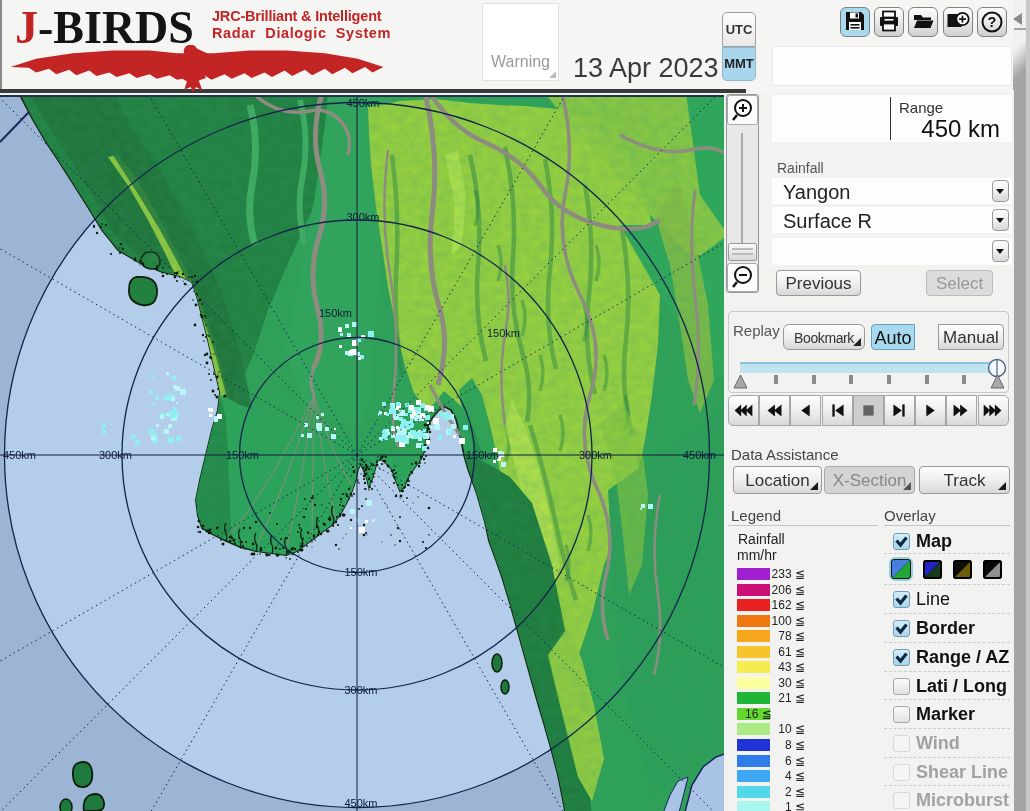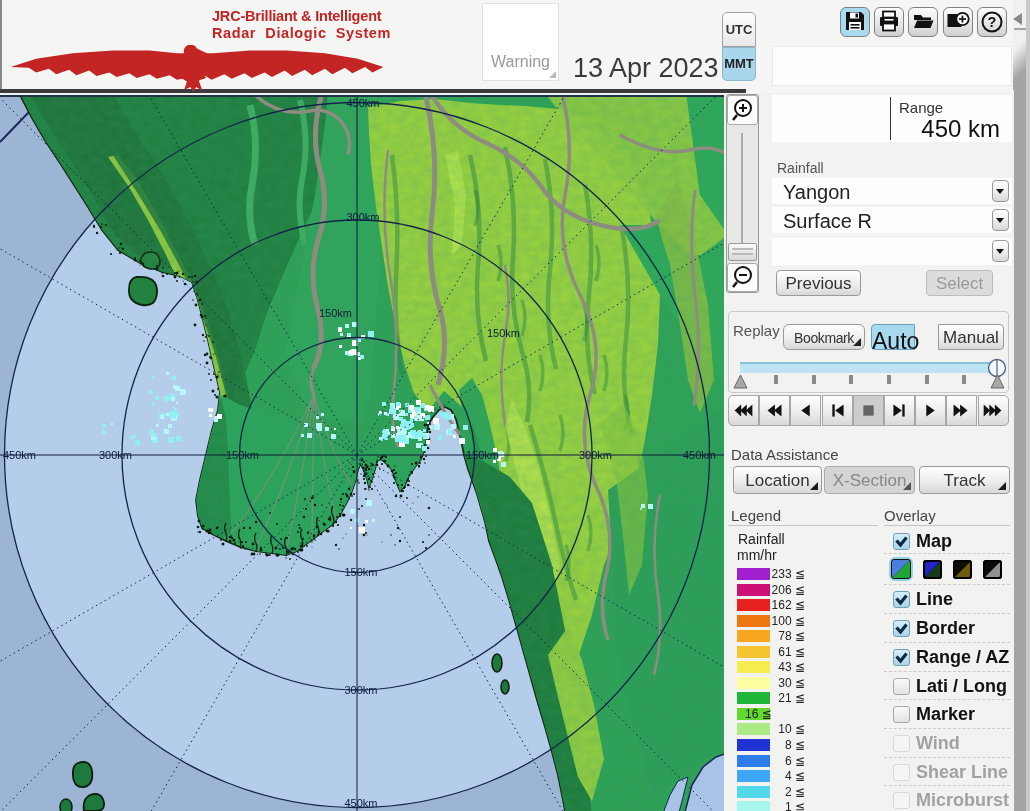--- a/index.html
+++ b/index.html
@@ -13,20 +13,21 @@
 .grip { position:absolute; right:3px; bottom:3px; width:0; height:0; border-left:8px solid transparent; border-bottom:8px solid #1a1a1a; }
 .tick { position:absolute; top:375px; width:4px; height:9px; background:#8a8a8a; }
 </style></head>
 <body>
 <div id="stage">
 
 <div style="position:absolute;left:0;top:0;width:1030px;height:93px;background:#f5f5f3"></div>
 <div style="position:absolute;left:0;top:0;width:2px;height:93px;background:#888"></div>
 <div style="position:absolute;left:0;top:89px;width:746px;height:4px;background:#3b3b3b"></div>
 
+<div style="position:absolute;left:15px;top:1px;font-family:'Liberation Serif',serif;font-weight:bold;font-size:46px;color:#141414"><span style="color:#c32424">J</span>-BIRDS</div>
 <div style="position:absolute;left:212px;top:8px;font-size:14.5px;font-weight:bold;color:#c32424;letter-spacing:-0.2px">JRC-Brilliant &amp; Intelligent</div>
 <div style="position:absolute;left:212px;top:25px;font-size:14.5px;font-weight:bold;color:#c32424;letter-spacing:0.6px">Radar&nbsp; Dialogic&nbsp; System</div>
 <svg width="374" height="53" viewBox="0 0 408 58" style="position:absolute;left:10px;top:45px">
       <g fill="#c32424">
         <polygon points="0,24 28,15 68,9 112,6 152,6 182,9 222,9 262,6 302,6 344,9 380,15 408,24 396,30 388,24 374,31 366,25 352,32 344,26 330,33 322,27 308,34 300,28 286,35 278,30 264,36 256,31 242,37 234,32 220,38 212,33 214,36 208,38 206,39 210,50 203,46 200,52 197,46 190,49 193,40 188,37 182,38 174,33 160,37 152,32 138,36 130,31 116,35 108,30 94,34 86,28 72,33 64,27 50,32 42,26 28,30 20,25"></polygon>
         <circle cx="197" cy="7" r="7.5"></circle>
         <polygon points="202,3 216,9.5 202,13"></polygon>
         <ellipse cx="197" cy="22" rx="9" ry="16"></ellipse>
       </g>
     </svg>
@@ -796,21 +797,21 @@
 <div class="btn" style="left:992px;top:240px;width:17px;height:22px"><svg width="15" height="20" viewBox="0 0 15 20">
         <polygon points="3,8 11,8 7,13" fill="#111"></polygon>
       </svg></div>
 
 <div class="btn" style="left:776px;top:270px;width:85px;height:26px;font-size:17px;padding-top:3px">Previous</div>
 <div class="btn" style="left:926px;top:270px;width:67px;height:26px;font-size:17px;padding-top:3px;background:#dcdcdc;border-color:#bbb;color:#999">Select</div>
 
 <div style="position:absolute;left:728px;top:311px;width:281px;height:82px;border:1px solid #c8c8c8;border-radius:4px"></div>
 <div style="position:absolute;left:733px;top:322px;font-size:15px;color:#555">Replay</div>
 <div class="btn" style="left:783px;top:324px;width:82px;height:26px;font-size:14px;padding-top:5px;border-radius:6px;letter-spacing:-0.4px">Bookmark<div class="grip" style="border-bottom-color:#222"></div></div>
-<div class="btn" style="left:871px;top:324px;width:44px;height:26px;font-size:23px;padding-top:3px;background:#a9d9ee;border-color:#66a0c0;color:#111;border-radius:4px 0 0 4px">Auto</div>
+<div class="btn" style="left:871px;top:324px;width:44px;height:26px;font-size:18px;padding-top:3px;background:#a9d9ee;border-color:#66a0c0;color:#111;border-radius:4px 0 0 4px">Auto</div>
 <div class="btn" style="left:938px;top:324px;width:66px;height:26px;font-size:17px;padding-top:3px;border-radius:0 4px 4px 0">Manual</div>
 
 <div style="position:absolute;left:740px;top:362px;width:252px;height:11px;background:#bfe3f2;border-top:2px solid #8cc2d8"></div>
 <svg style="position:absolute;left:984px;top:355px" width="26" height="26" viewBox="0 0 26 26">
       <circle cx="13" cy="13" r="8.5" fill="#f6fbfd" fill-opacity="0.8" stroke="#50618a" stroke-width="1.4"></circle>
       <line x1="13" y1="4.5" x2="13" y2="21.5" stroke="#50618a" stroke-width="1.2"></line>
     </svg>
 <div class="tick" style="left:774px"></div>
     <div class="tick" style="left:812px"></div>
     <div class="tick" style="left:849px"></div>
@@ -920,21 +921,21 @@
 <div style="position:absolute;left:745px;top:785px;width:60px;height:13px;font-size:12px;color:#222;text-align:right">2 ≦</div>
 <div style="position:absolute;left:737px;top:801px;width:33px;height:12px;background:#a8f7ef"></div>
 <div style="position:absolute;left:745px;top:800px;width:60px;height:13px;font-size:12px;color:#222;text-align:right">1 ≦</div>
 <div style="position:absolute;left:893px;top:533px"><span class="cb on"><svg width="17" height="17" viewBox="0 0 17 17">
           <path d="M3.5 7.5 L7.5 12 L13.5 4.5" stroke="#0e2a40" stroke-width="3.2" fill="none"></path>
         </svg></span></div>
 <div style="position:absolute;left:916px;top:531px;font-size:18px;font-weight:bold;color:#111;white-space:nowrap">Map</div>
 <div style="position:absolute;left:893px;top:591px"><span class="cb on"><svg width="17" height="17" viewBox="0 0 17 17">
           <path d="M3.5 7.5 L7.5 12 L13.5 4.5" stroke="#0e2a40" stroke-width="3.2" fill="none"></path>
         </svg></span></div>
-<div style="position:absolute;left:916px;top:589px;font-size:18px;font-weight:bold;color:#111;white-space:nowrap">Line</div>
+<div style="position:absolute;left:916px;top:589px;font-size:18px;font-weight:normal;color:#111;white-space:nowrap">Line</div>
 <div style="position:absolute;left:884px;top:584px;width:126px;border-top:1px dashed #ccc"></div>
 <div style="position:absolute;left:893px;top:620px"><span class="cb on"><svg width="17" height="17" viewBox="0 0 17 17">
           <path d="M3.5 7.5 L7.5 12 L13.5 4.5" stroke="#0e2a40" stroke-width="3.2" fill="none"></path>
         </svg></span></div>
 <div style="position:absolute;left:916px;top:618px;font-size:18px;font-weight:bold;color:#111;white-space:nowrap">Border</div>
 <div style="position:absolute;left:884px;top:613px;width:126px;border-top:1px dashed #ccc"></div>
 <div style="position:absolute;left:893px;top:649px"><span class="cb on"><svg width="17" height="17" viewBox="0 0 17 17">
           <path d="M3.5 7.5 L7.5 12 L13.5 4.5" stroke="#0e2a40" stroke-width="3.2" fill="none"></path>
         </svg></span></div>
 <div style="position:absolute;left:916px;top:647px;font-size:18px;font-weight:bold;color:#111;white-space:nowrap">Range / AZ</div>

